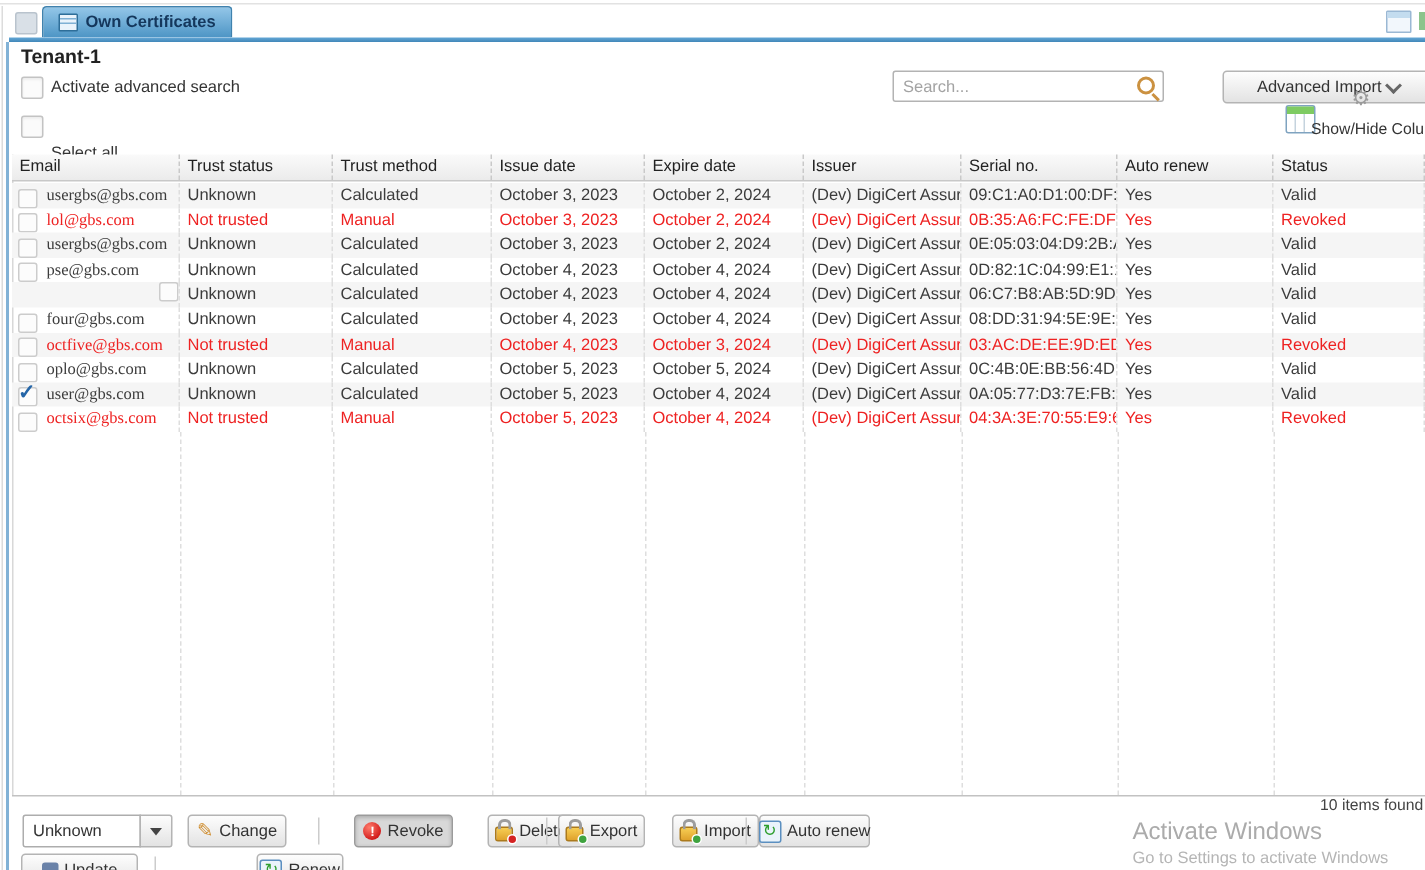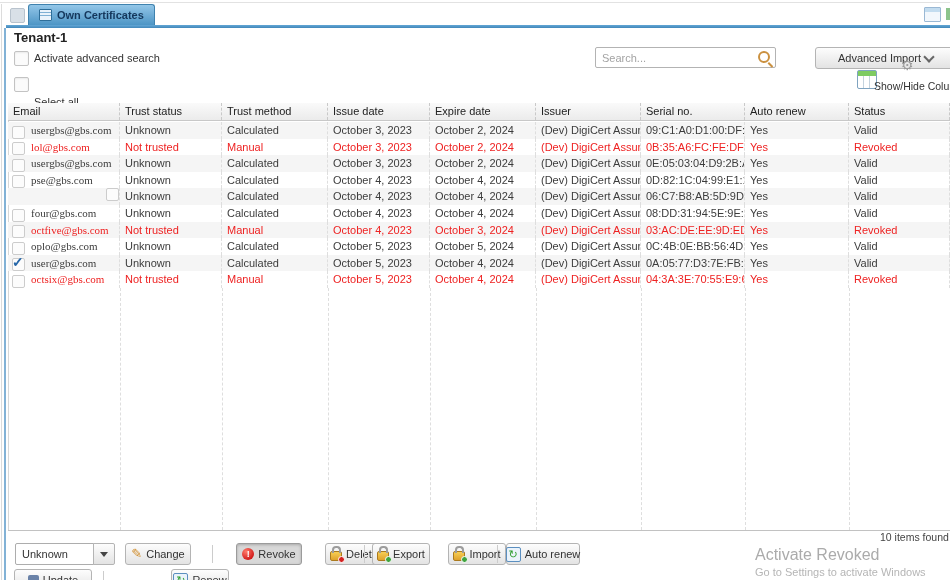--- a/index.html
+++ b/index.html
@@ -344,14 +344,14 @@
 <div class="btn" style="left:14px;top:569px;width:78px;">
   <span class="ic-save"></span>
   <span>Update</span>
 </div>
 <div class="vsep" style="left:103px;top:571px;"></div>
 <div class="btn" style="left:171px;top:569px;width:58px;">
   <span class="ic-box-renew">↻</span>
   <span>Renew</span>
 </div>
 
-<div class="abs wm1">Activate Revoked</div>
+<div class="abs wm1">Activate Windows</div>
 <div class="abs wm2">Go to Settings to activate Windows</div>
 
 </body></html>

